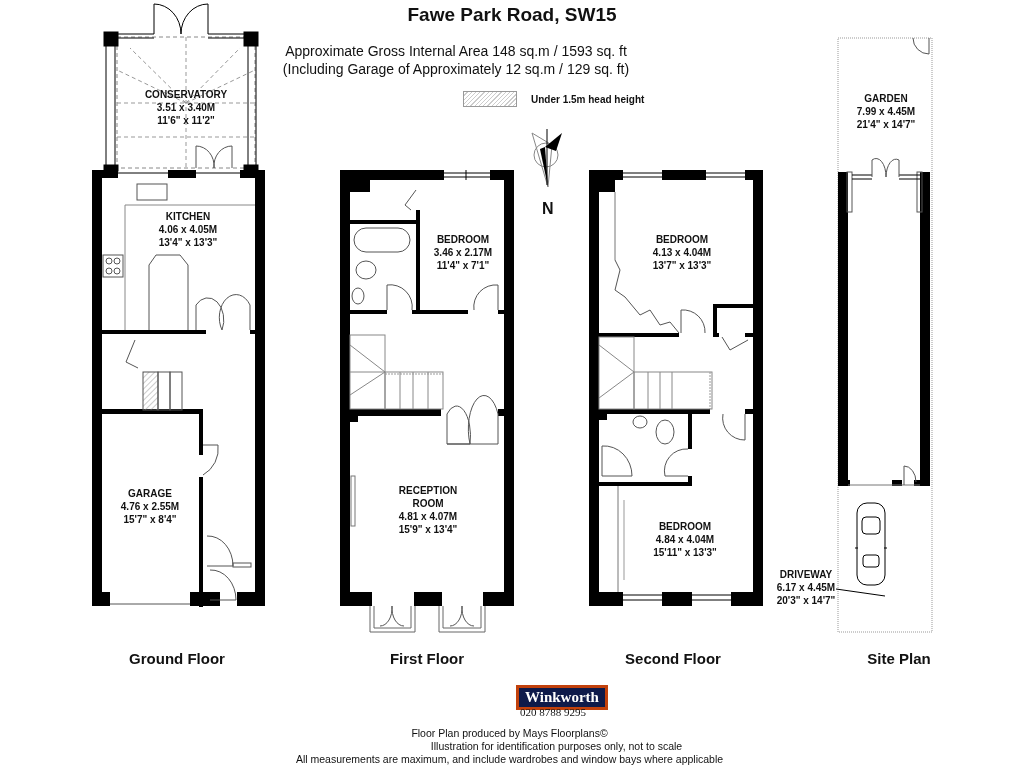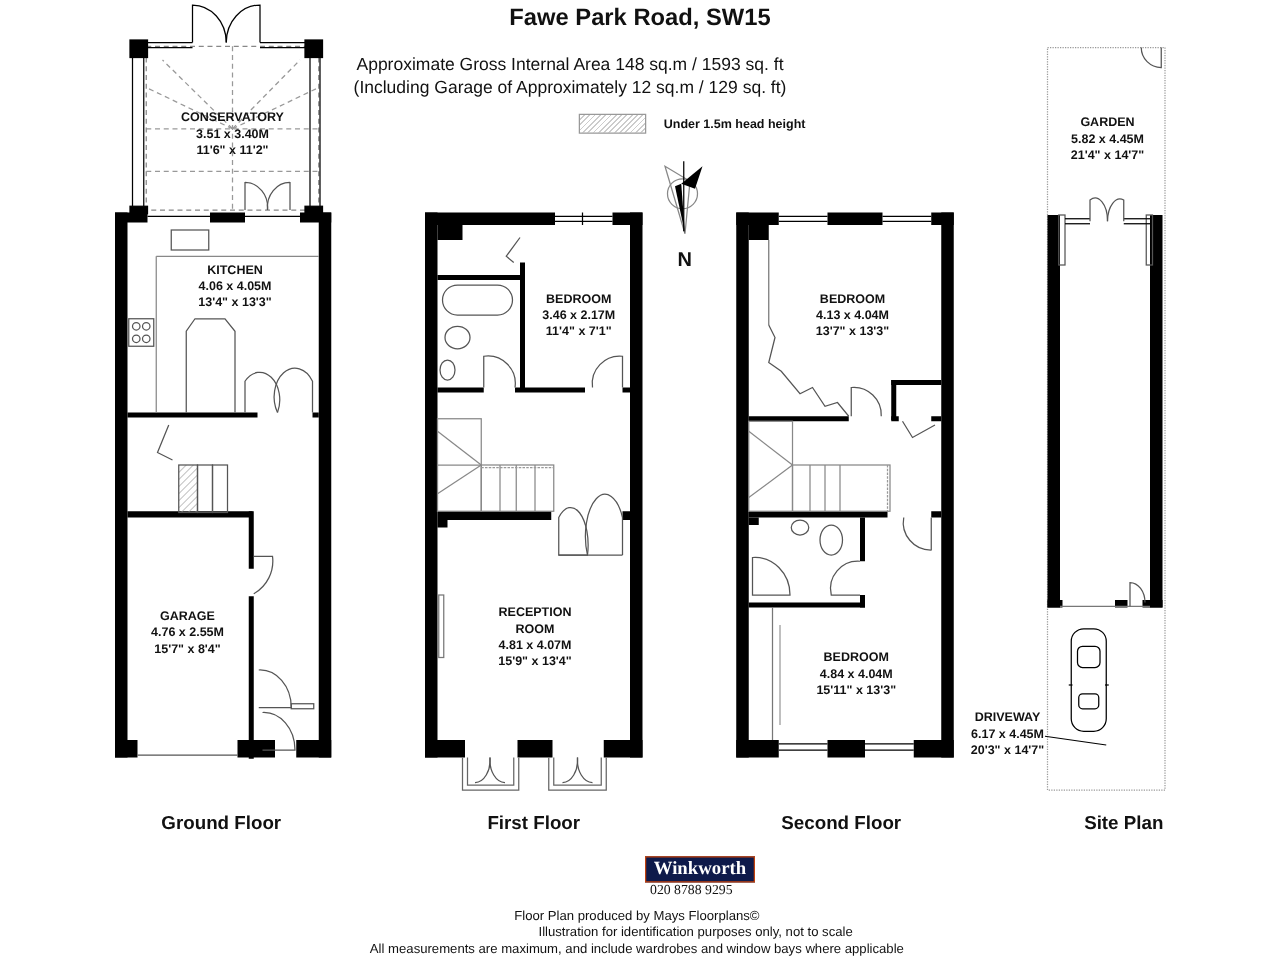--- a/index.html
+++ b/index.html
@@ -5,21 +5,21 @@
   html,body{margin:0;padding:0;background:#fff;}
   body{width:1024px;height:768px;position:relative;overflow:hidden;font-family:"Liberation Sans",sans-serif;color:#111;}
   .abs{position:absolute;}
   .title{left:0;width:1024px;top:4px;text-align:center;font-size:19px;font-weight:bold;left:52px;}
   .area{left:52px;width:912px;text-align:center;font-size:14px;line-height:17px;}
   .legend{left:463px;top:91px;display:flex;align-items:center;gap:14px;font-size:10px;font-weight:bold;}
   .hatch{width:52px;height:14px;border:1px solid #999;background:repeating-linear-gradient(135deg,#fff 0 2px,#ccc 2px 3px);}
   svg.plan{position:absolute;left:0;top:0;}
   .room{position:absolute;text-align:center;font-size:10px;font-weight:bold;line-height:13px;transform:translateX(-50%);white-space:nowrap;}
   .floor-label{position:absolute;font-size:15px;font-weight:bold;transform:translateX(-50%);white-space:nowrap;}
-  .logo{left:516px;top:685px;background:#0e1a4a;color:#fff;font-family:"Liberation Serif",serif;font-weight:bold;font-size:15px;padding:1px 6px;border:1px solid #c2410c;}
+  .logo{left:516px;top:685px;background:#0e1a4a;color:#fff;font-family:"Liberation Serif",serif;font-weight:bold;font-size:15px;padding:1px 6px;border:3px solid #c2410c;}
   .phone{left:516px;top:706px;width:74px;text-align:center;font-family:"Liberation Serif",serif;font-size:11px;}
   .footer{left:0;width:1019px;text-align:center;font-size:10.5px;line-height:12.5px;left:60px;}
   .north-n{left:542px;top:200px;font-size:16px;font-weight:bold;}
 </style>
 </head>
 <body>
 
 <div class="abs title" style="left:0;">Fawe Park Road, SW15</div>
 <div class="abs area" style="left:0;top:43px;">Approximate Gross Internal Area 148 sq.m  /  1593 sq. ft</div>
 <div class="abs area" style="left:0;top:61px;">(Including Garage of Approximately 12 sq.m  /  129 sq. ft)</div>
@@ -294,21 +294,21 @@
   <div>13'7" x 13'3"</div>
 </div>
 <div class="room" style="left:685px;top:520px;">
   <div>BEDROOM</div>
   <div>4.84 x 4.04M</div>
   <div>15'11" x 13'3"</div>
 </div>
 
 <div class="room" style="left:886px;top:92px;">
   <div>GARDEN</div>
-  <div>5.82 x 4.45M</div>
+  <div>7.99 x 4.45M</div>
   <div>21'4" x 14'7"</div>
 </div>
 <div class="room" style="left:806px;top:568px;">
   <div>DRIVEWAY</div>
   <div>6.17 x 4.45M</div>
   <div>20'3" x 14'7"</div>
 </div>
 
 <div class="floor-label" style="left:177px;top:650px;">Ground Floor</div>
 <div class="floor-label" style="left:427px;top:650px;">First Floor</div>

